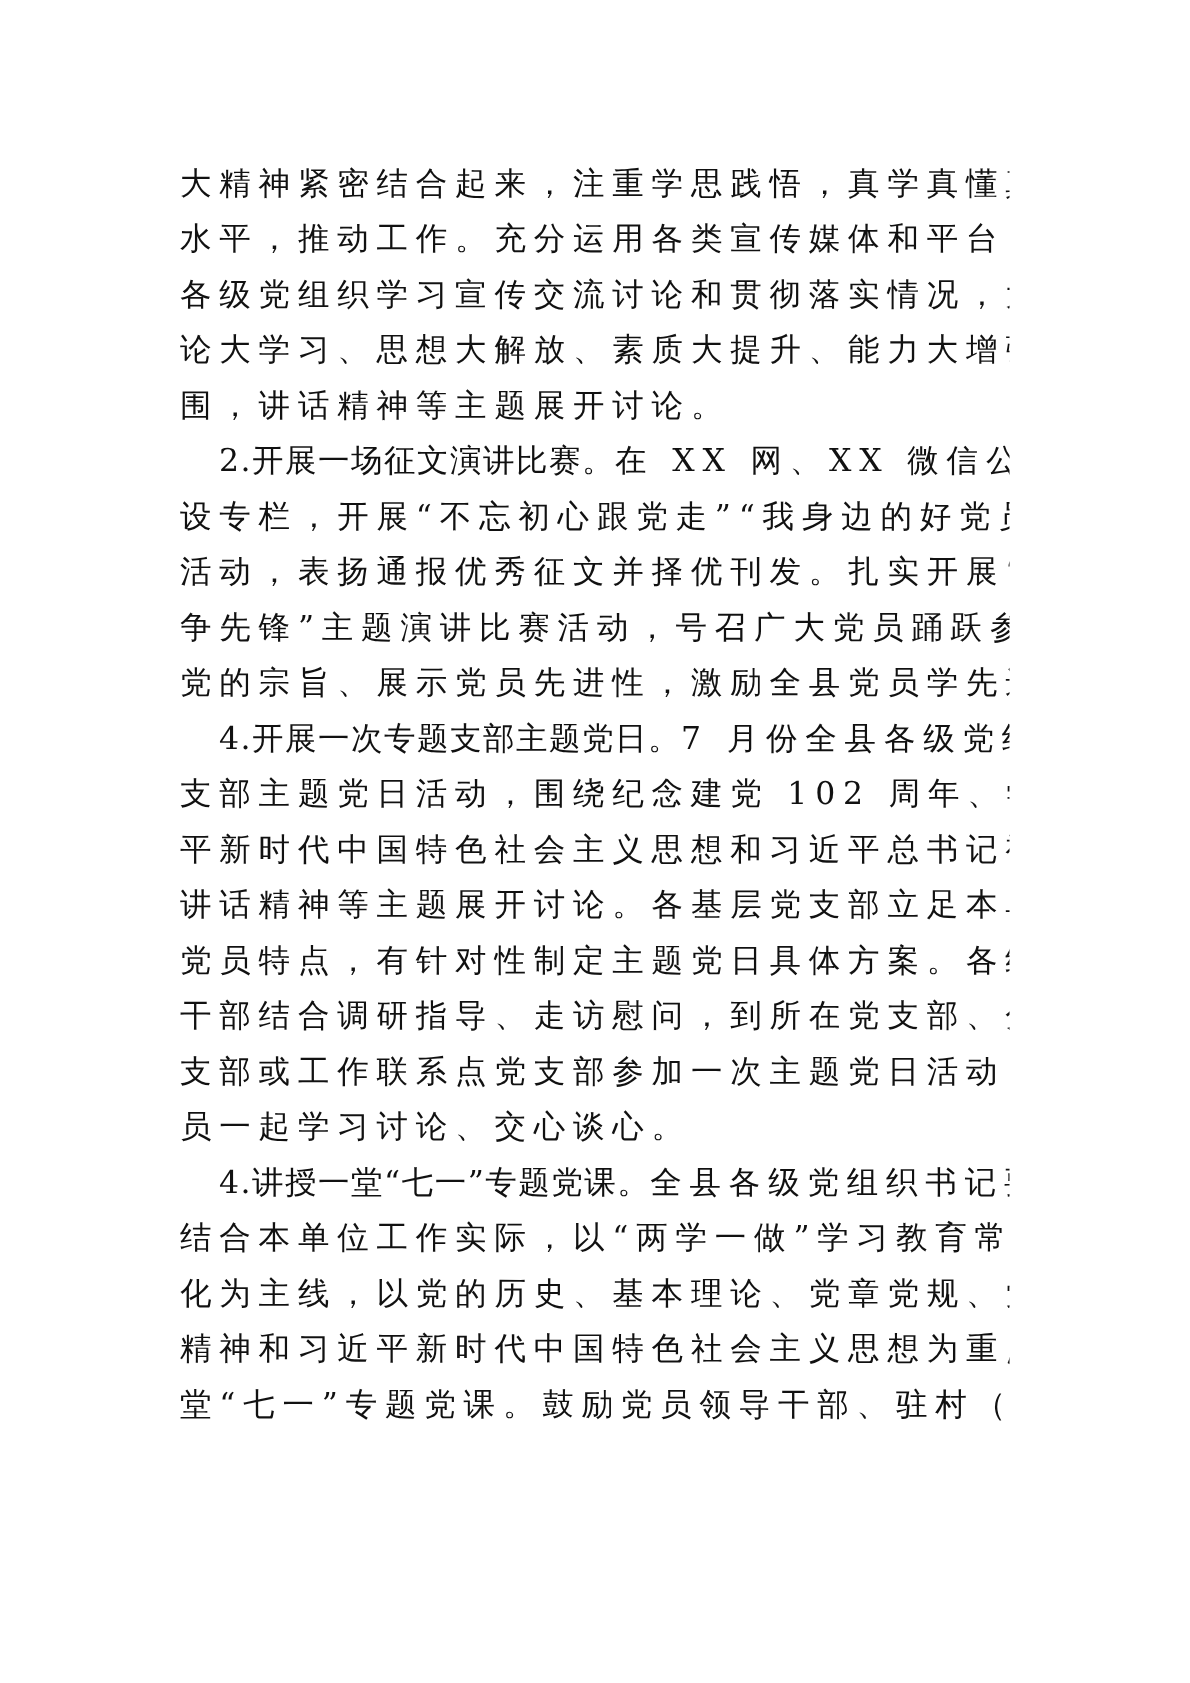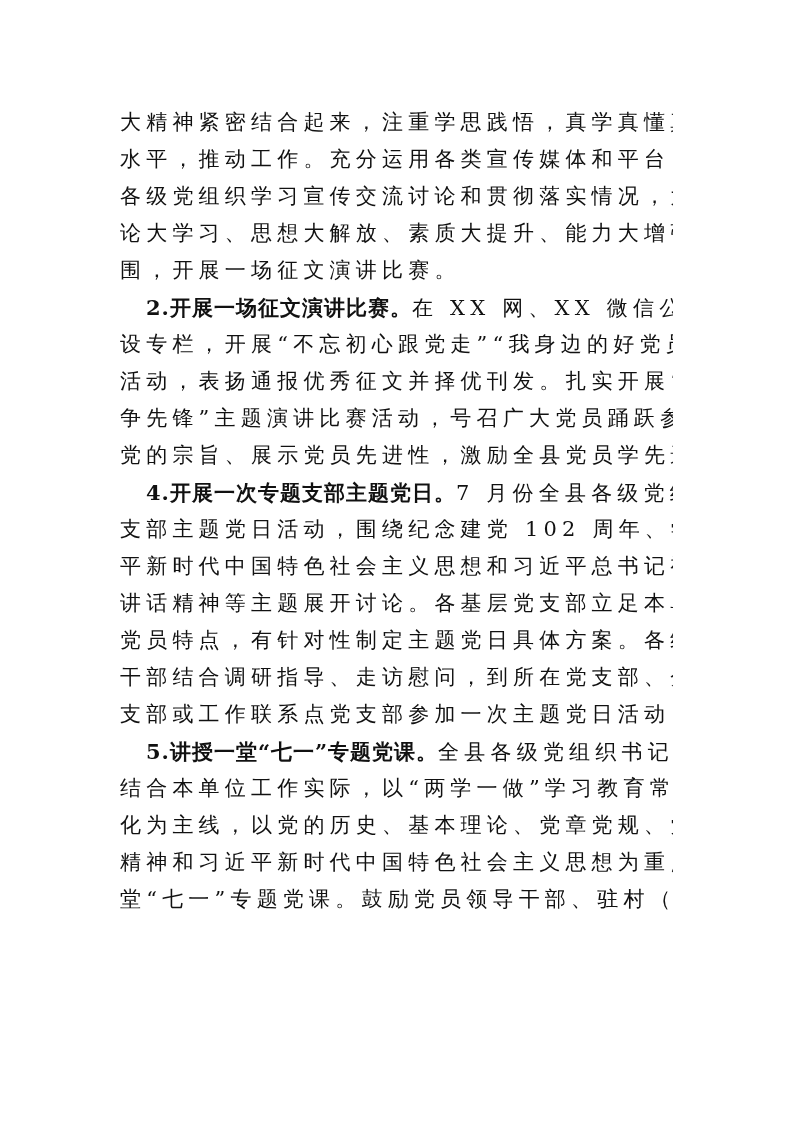--- a/index.html
+++ b/index.html
@@ -24,62 +24,63 @@
     .para {
       margin: 0;
       font-size: 21px;
       line-height: 37px;
       letter-spacing: 5.2px;
       text-align: justify;
       text-align-last: left;
       word-break: break-all;
     }
     .heading {
-      font-weight: bold;
+      font-weight: normal;
       letter-spacing: 1px;
     }
     .line {
       display: block;
       white-space: nowrap;
       overflow: hidden;
       height: 37px;
     }
   </style>
 </head>
 <body>
 
 <div class="page">
 
   <div class="para">
     <span class="line">大精神紧密结合起来，注重学思践悟，真学真懂真用，提高</span>
     <span class="line">水平，推动工作。充分运用各类宣传媒体和平台，广泛报道</span>
     <span class="line">各级党组织学习宣传交流讨论和贯彻落实情况，大力营造理</span>
     <span class="line">论大学习、思想大解放、素质大提升、能力大增强的舆论氛</span>
-    <span class="line">围，开展一场征文演讲比赛。</span>
+    <span class="line">围，讲话精神等主题展开讨论。</span>
   </div>
 
   <div class="para">
     <span class="line" style="padding-left:26px;"><span class="heading">2.开展一场征文演讲比赛。</span><span>在 XX 网、XX 微信公众号开</span></span>
     <span class="line">设专栏，开展“不忘初心跟党走”“我身边的好党员”征文</span>
     <span class="line">活动，表扬通报优秀征文并择优刊发。扎实开展“牢记使命</span>
     <span class="line">争先锋”主题演讲比赛活动，号召广大党员踊跃参加，践行</span>
     <span class="line">党的宗旨、展示党员先进性，激励全县党员学先进、赶先进、</span>
   </div>
 
   <div class="para">
     <span class="line" style="padding-left:26px;"><span class="heading">4.开展一次专题支部主题党日。</span><span>7 月份全县各级党组织</span></span>
     <span class="line">支部主题党日活动，围绕纪念建党 102 周年、学思践悟习近</span>
     <span class="line">平新时代中国特色社会主义思想和习近平总书记视察重要</span>
     <span class="line">讲话精神等主题展开讨论。各基层党支部立足本单位实际和</span>
     <span class="line">党员特点，有针对性制定主题党日具体方案。各级党员领导</span>
     <span class="line">干部结合调研指导、走访慰问，到所在党支部、分管领域党</span>
     <span class="line">支部或工作联系点党支部参加一次主题党日活动，与支部党</span>
+    <span class="line">员一起学习讨论、交心谈心。</span>
   </div>
 
   <div class="para">
-    <span class="line" style="padding-left:26px;"><span class="heading">5.讲授一堂“七一”专题党课。</span><span>全县各级党组织书记要</span></span>
+    <span class="line" style="padding-left:26px;"><span class="heading">4.讲授一堂“七一”专题党课。</span><span>全县各级党组织书记要</span></span>
     <span class="line">结合本单位工作实际，以“两学一做”学习教育常态化制度</span>
     <span class="line">化为主线，以党的历史、基本理论、党章党规、党的二十大</span>
     <span class="line">精神和习近平新时代中国特色社会主义思想为重点，讲授一</span>
     <span class="line">堂“七一”专题党课。鼓励党员领导干部、驻村（企、点）</span>
   </div>
 
 </div>
 
 </body></html>

